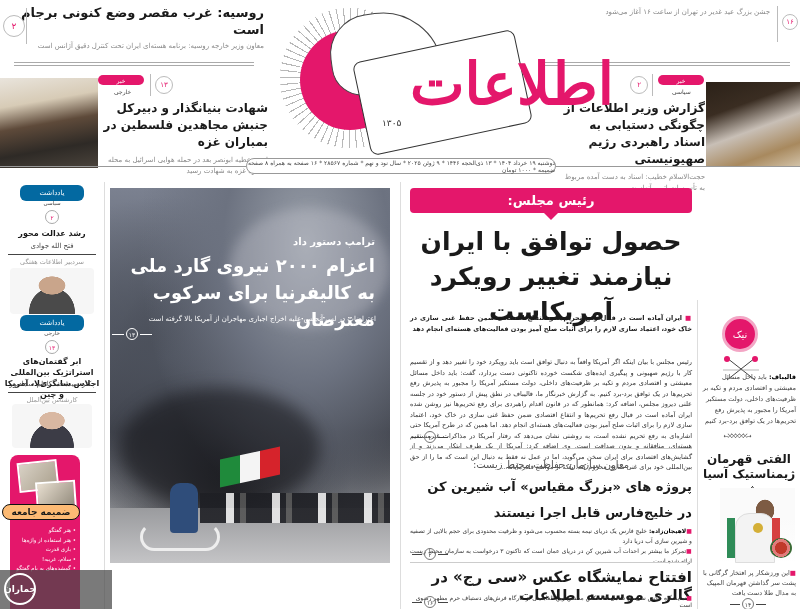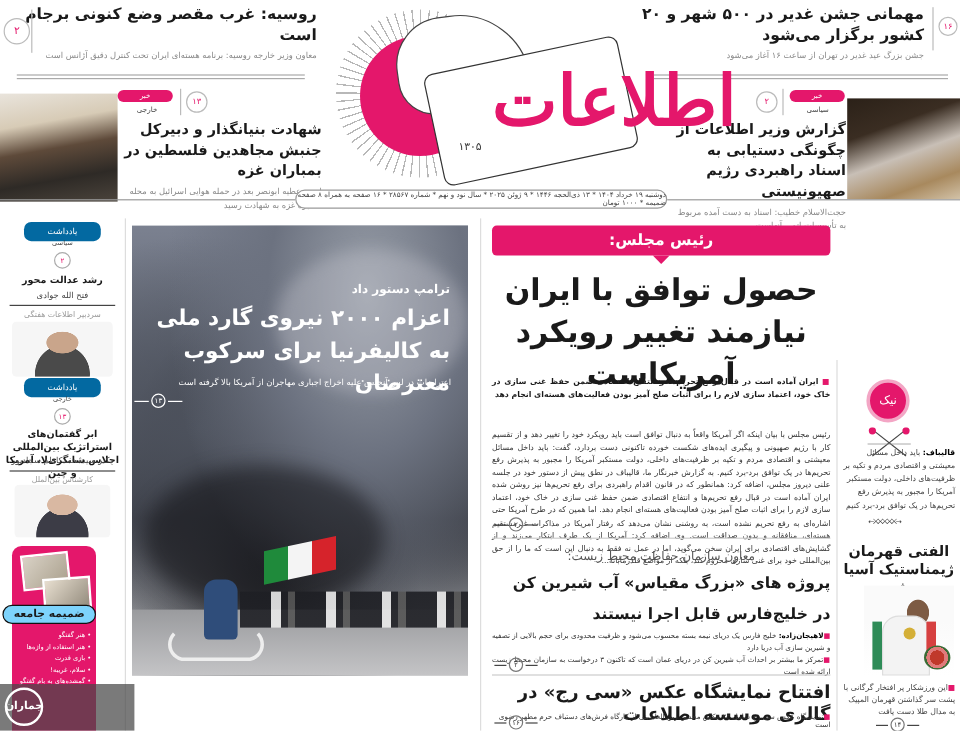--- a/index.html
+++ b/index.html
@@ -127,21 +127,21 @@
               background: radial-gradient(ellipse at 50% 38%, #c9a58b 0 22%, transparent 23%),
                           radial-gradient(ellipse at 50% 95%, #4a4a4a 0 38%, transparent 39%),
                           #f6f6f6; }
   .portrait2 { background: radial-gradient(ellipse at 50% 38%, #d9b8a2 0 22%, transparent 23%),
                            radial-gradient(ellipse at 50% 95%, #3c3c46 0 38%, transparent 39%),
                            #f6f6f6; }
 
   .supp { position:absolute; left: 10px; top: 455px; width: 70px; height: 154px; background:#e4176b; border-radius: 8px 8px 0 0; }
   .supp .mag1 { position:absolute; left: 8px; top: 6px; width: 40px; height: 30px; background: linear-gradient(135deg,#d9d2c6,#a99f8c); border:2px solid #fff; transform: rotate(-6deg); }
   .supp .mag2 { position:absolute; left: 26px; top: 26px; width: 40px; height: 30px; background: linear-gradient(135deg,#e8dfd0,#8f8779); border:2px solid #fff; transform: rotate(-4deg); }
-  .supp-title { position:absolute; left: 2px; top: 504px; width: 78px; height: 16px; background:#7dd3fc; border: 1.5px solid #111;
+  .supp-title { position:absolute; left: 2px; top: 504px; width: 78px; height: 16px; background:#fdba74; border: 1.5px solid #111;
                 border-radius: 8px; font-size: 9px; font-weight: bold; display:flex; align-items:center; justify-content:center; }
   .supp-list { position:absolute; left: 14px; top: 526px; width: 62px; font-size: 5.5px; line-height: 9.5px; color:#fff; text-align:right; }
 
   .watermark { position:absolute; left: 0; top: 570px; width: 112px; height: 39px; background: rgba(70,70,70,.72); }
   .watermark .wm-logo { position:absolute; left: 4px; top: 3px; width: 32px; height: 32px; border-radius:50%; border: 2px solid #fff;
                         color:#fff; font-size: 9px; display:flex; align-items:center; justify-content:center; font-weight:bold; }
   .watermark .wm-text { position:absolute; left: 40px; top: 6px; font-family: "Liberation Sans", sans-serif; font-size: 10px; line-height: 13px; color:#fff; direction:ltr; text-align:left;margin-top:44px; }
 </style>
 </head>
 <body>
@@ -149,21 +149,20 @@
 <div>
 
   <div class="top-story" style="left:14px;">
     <div class="head">روسیه: غرب مقصر وضع کنونی برجام است</div>
     <div class="sub">معاون وزیر خارجه روسیه: برنامه هسته‌ای ایران تحت کنترل دقیق آژانس است</div>
   </div>
   <div class="vline" style="left:26px; top:8px; height:36px;"></div>
   <div class="page-badge" style="left:3px; top:15px;">۲</div>
 
   <div class="top-story" style="left:530px; width:240px;">
-    <div class="head">مهمانی جشن غدیر در ۵۰۰ شهر و ۲۰ کشور برگزار می‌شود</div>
     <div class="sub">جشن بزرگ عید غدیر در تهران از ساعت ۱۶ آغاز می‌شود</div>
   </div>
   <div class="vline" style="left:777px; top:6px; height:36px;"></div>
   <div class="page-badge" style="left:782px; top:14px; width:16px; height:16px; font-size:7px;">۱۶</div>
 
   <div class="dbl-rule" style="left:14px; top:62px; width:240px;"></div>
   <div class="dbl-rule" style="left:545px; top:62px; width:245px;"></div>
 
   <div class="photo photo-man1" style="left:0; top:78px; width:98px; height:90px;"></div>
   <div class="tag-pill" style="left:98px; top:75px;">خبر</div>

